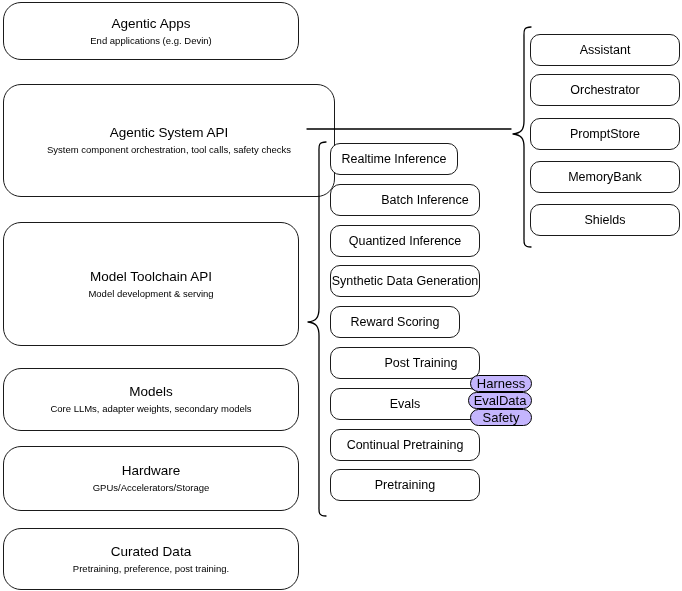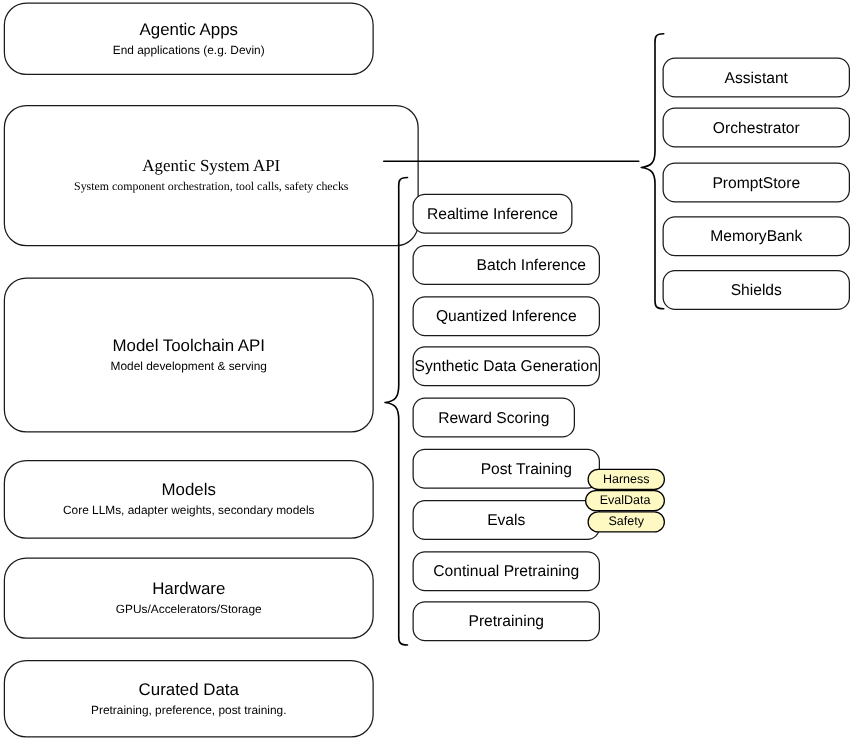--- a/index.html
+++ b/index.html
@@ -41,35 +41,34 @@
     line-height: 14px;
     color: #000;
     margin-top: 2px;
     white-space: nowrap;
   }
   .layer-node {
     border-radius: 18px;
   }
   .leaf-node {
     border-radius: 10px;
-    margin-top: 12px;
   }
   .leaf-node .title {
     font-size: 12.5px;
   }
   .pill {
     position: absolute;
     box-sizing: border-box;
     border: 1.4px solid #000;
     border-radius: 999px;
-    background: #fef9c3;
+    background: #c4b5fd;
     display: flex;
     align-items: center;
     justify-content: center;
-    font-size: 10px;
+    font-size: 13px;
     line-height: 14px;
     white-space: nowrap;
   }
   .brace, .connector {
     position: absolute;
     overflow: visible;
   }
   .brace path, .connector path, .connector line {
     fill: none;
     stroke: #000000;
@@ -81,21 +80,21 @@
 </head>
 <body>
 
 <div id="canvas">
 
   <div class="node layer-node" style="left:3px; top:2px; width:296px; height:58px;">
     <div class="title">Agentic Apps</div>
     <div class="subtitle">End applications (e.g. Devin)</div>
   </div>
 
-  <div class="node layer-node" style="left:3px; top:84px; width:332px; height:113px;font-family:Liberation Serif, serif;">
+  <div class="node layer-node" style="left:3px; top:84px; width:332px; height:113px;">
     <div class="title">Agentic System API</div>
     <div class="subtitle">System component orchestration, tool calls, safety checks</div>
   </div>
 
   <div class="node layer-node" style="left:3px; top:222px; width:296px; height:124px;">
     <div class="title">Model Toolchain API</div>
     <div class="subtitle">Model development &amp; serving</div>
   </div>
 
   <div class="node layer-node" style="left:3px; top:368px; width:296px; height:63px;">

